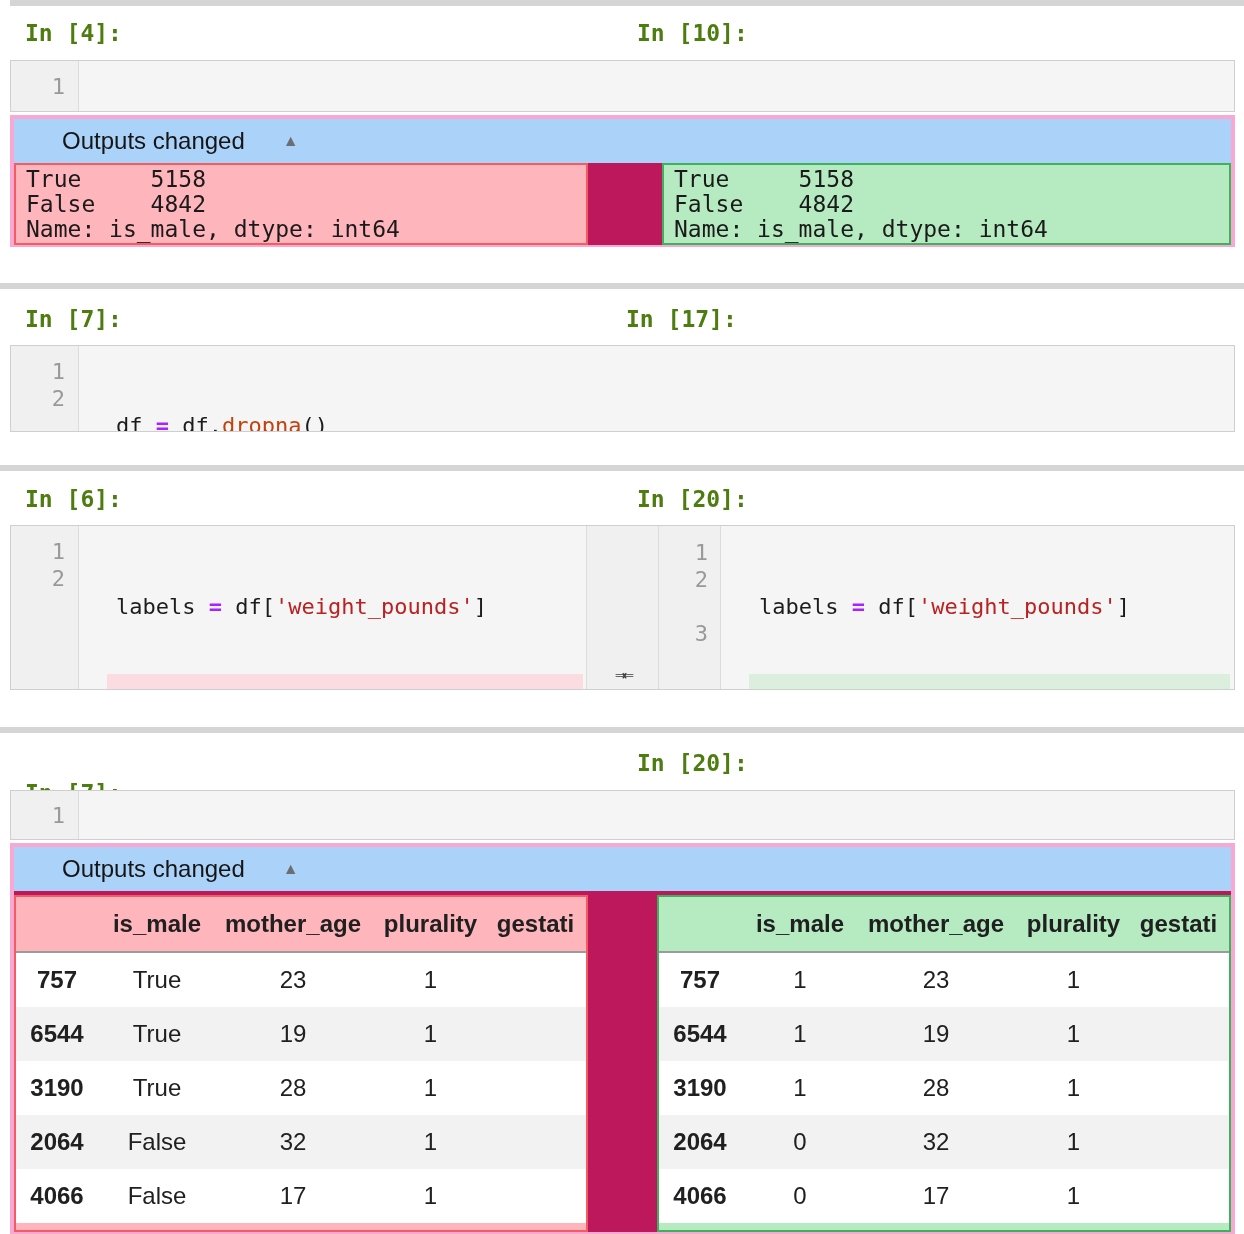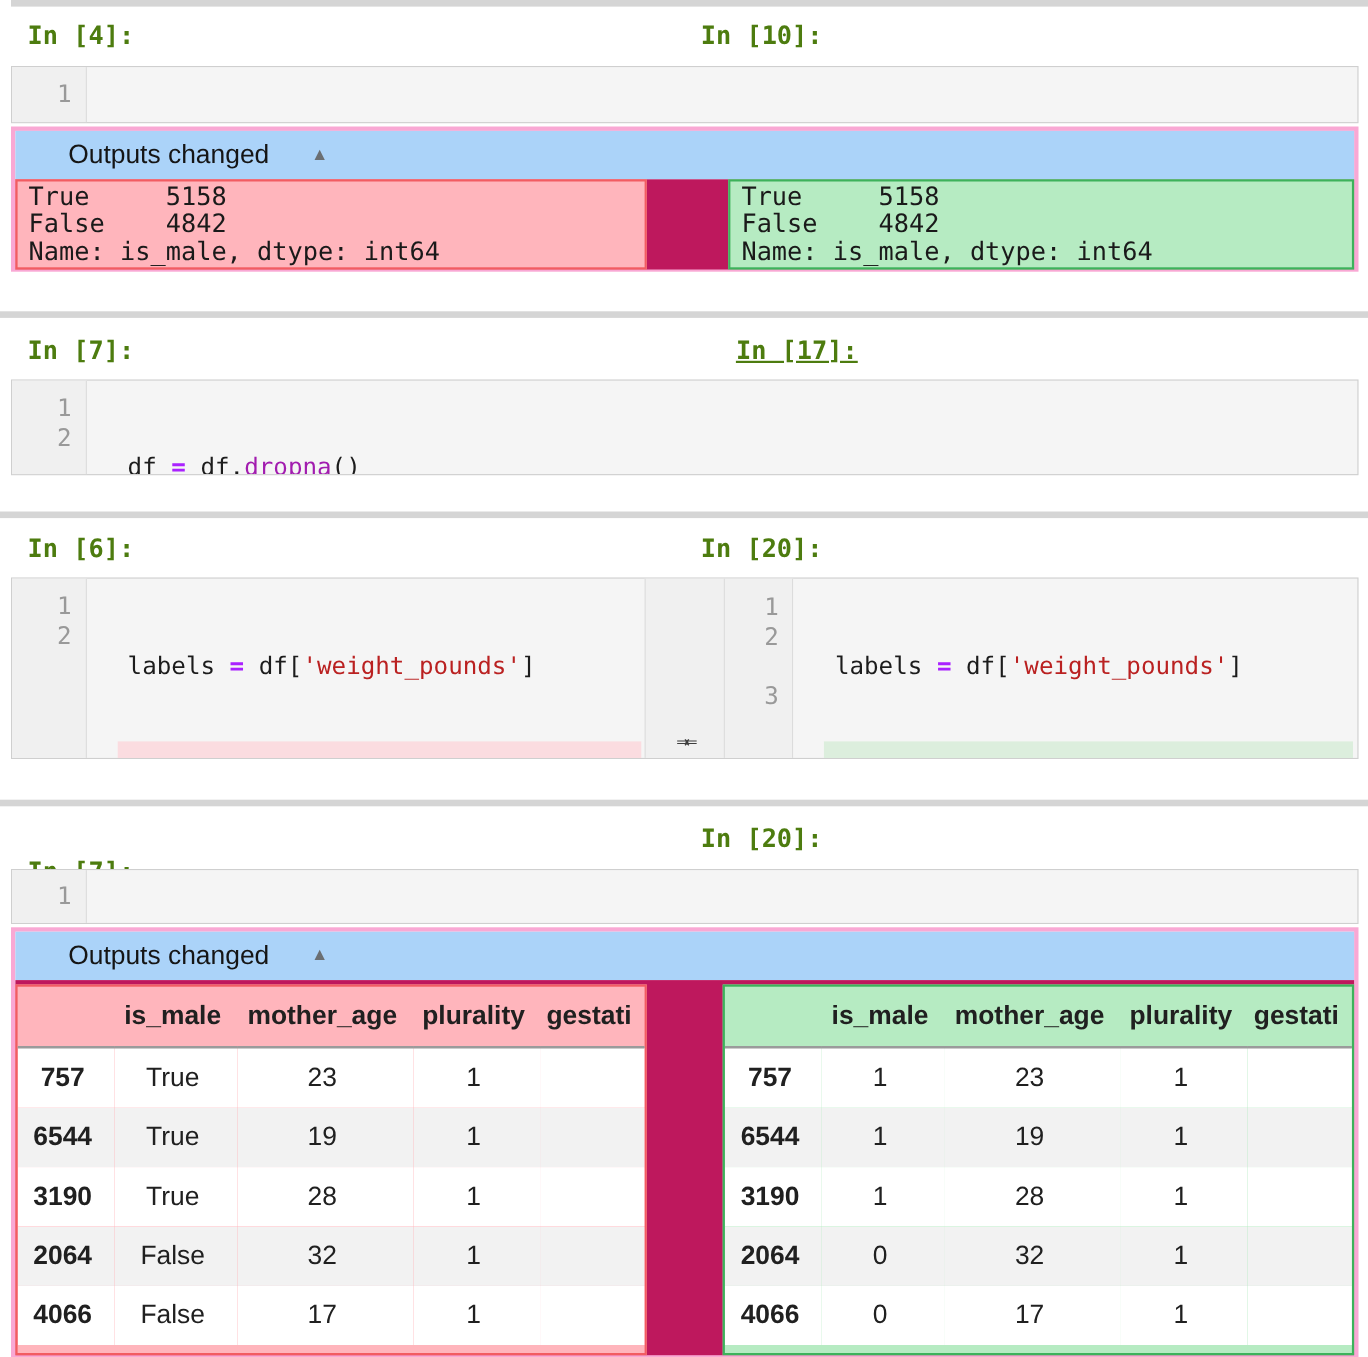--- a/index.html
+++ b/index.html
@@ -39,21 +39,21 @@
   }
   .codearea{
     flex:1;padding-top:12px;
     font-family:"DejaVu Sans Mono",monospace;
     font-size:22px;line-height:27px;color:#1c1c1c;
     white-space:pre;overflow:hidden;
   }
   .codeline{height:27px;padding-left:37px;}
   
   .s{color:#ba2121;}
-  .f{color:#a21caf;}
+  .f{color:#c2410c;}
   .o{color:#aa22ff;font-weight:bold;}
 
   
   .pane-left{width:575px;flex:none;display:flex;}
   .mid-gutter{
     width:73px;flex:none;background:#f0f0f0;
     border-left:1px solid #dcdcdc;border-right:1px solid #dcdcdc;
     box-sizing:border-box;position:relative;
   }
   .merge-icon{
@@ -150,21 +150,21 @@
       <pre class="outpre">True     5158
 False    4842
 Name: is_male, dtype: int64</pre>
     </div>
   </div>
 </div>
 
 <div class="divider" style="top:283px;"></div>
 
 <div class="prompt" style="left:25px;top:306px;">In [7]:</div>
-<div class="prompt" style="left:669px;top:306px;text-decoration:underline;">In [17]:</div>
+<div class="prompt" style="left:626px;top:306px;">In [17]:</div>
 
 <div class="codecell" style="top:345px;height:87px;">
   <div class="gutter">
       <pre>1
 2</pre>
     </div>
   <div class="codearea">
     <div class="codeline"><span>df </span><span class="o">=</span><span> df.</span><span class="f">dropna</span><span>()</span></div>
     
   </div>

